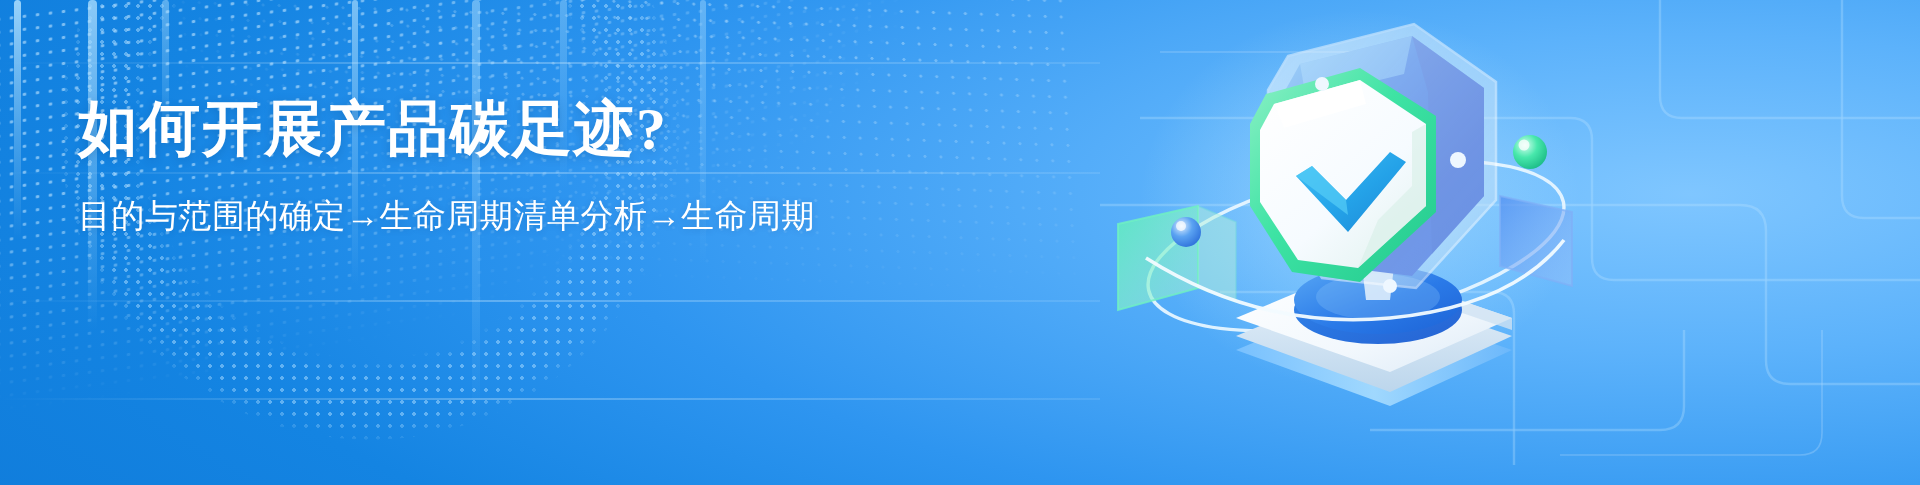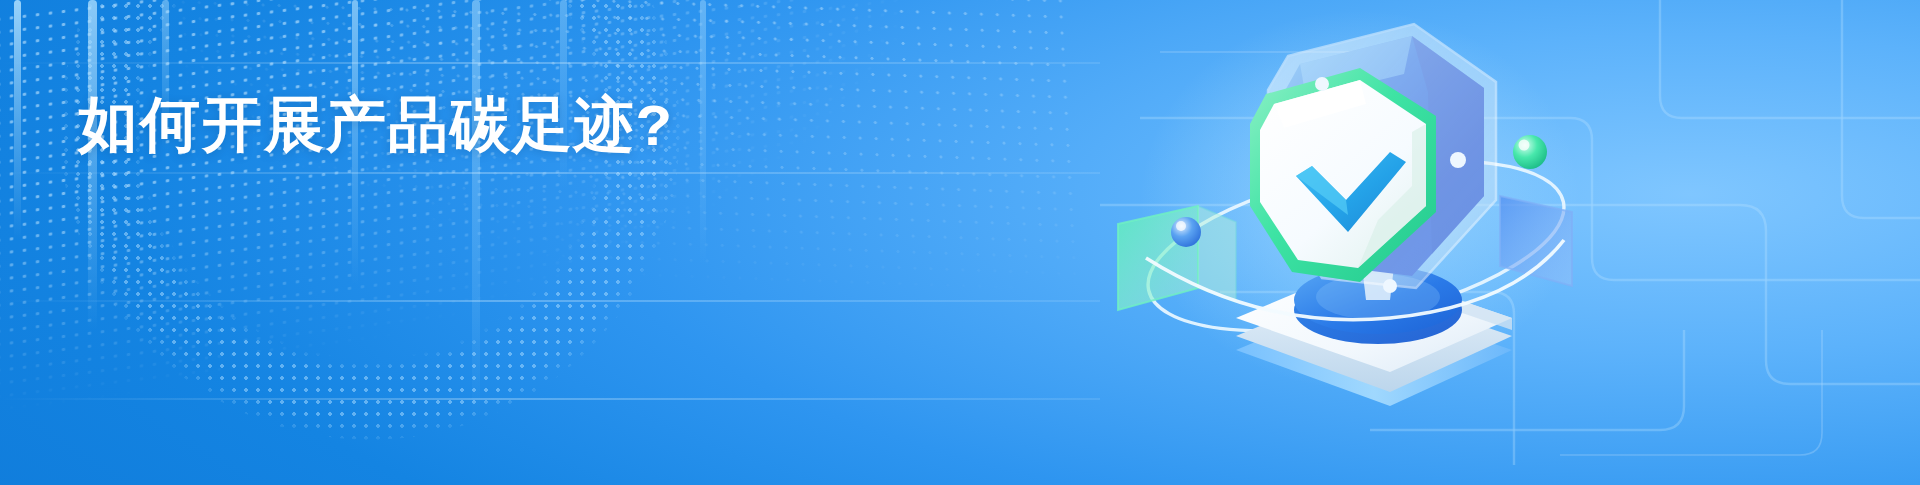--- a/index.html
+++ b/index.html
@@ -2,21 +2,21 @@
 <html><head>
 <meta charset="utf-8">
 <style>
   * { margin:0; padding:0; box-sizing:border-box; }
   html,body { background:#0b66c3; }
 
   #banner{
     position:relative;
     width:1920px; height:485px;
     overflow:hidden;
-    font-family:Liberation Mono, monospace;
+    font-family:Liberation Serif, serif;
     background:
       radial-gradient(120% 150% at 88% 40%, #7fc6ff 0%, #5cb2fb 22%, #2e95f0 48%, #1484e2 68%, #0d77d6 100%),
       linear-gradient(100deg,#1283e0 0%,#1589e6 35%,#3ba4f3 65%,#63bdfb 100%);
   }
 
   
   .halftone{
     position:absolute; left:-60px; top:-40px; width:980px; height:420px;
     background-image:radial-gradient(circle, rgba(190,228,255,.72) 1.6px, rgba(0,0,0,0) 1.9px);
     background-size:13px 13px;
@@ -119,20 +119,21 @@
     </g>
     <g fill="none" stroke="#e8f6ff" stroke-width="1.6" stroke-opacity=".4">
       <path d="M60 52 H300 Q322 52 322 74 V150"></path>
       <path d="M460 455 H700 Q722 455 722 433 V330"></path>
     </g>
   </svg>
 
   <div class="copy">
     <div class="headline">如何开展产品碳足迹?</div>
     <div class="subtitle">
+      <span class="l1">目的与范围的确定→生命周期清单分析→生命周期</span>
     </div>
   </div>
 
   <svg class="art" viewBox="0 0 560 485">
     <defs>
       <linearGradient id="platTop" x1="0" y1="0" x2="1" y2="1">
         <stop offset="0%" stop-color="#ffffff"></stop>
         <stop offset="60%" stop-color="#f2f8fd"></stop>
         <stop offset="100%" stop-color="#dbe9f6"></stop>
       </linearGradient>

